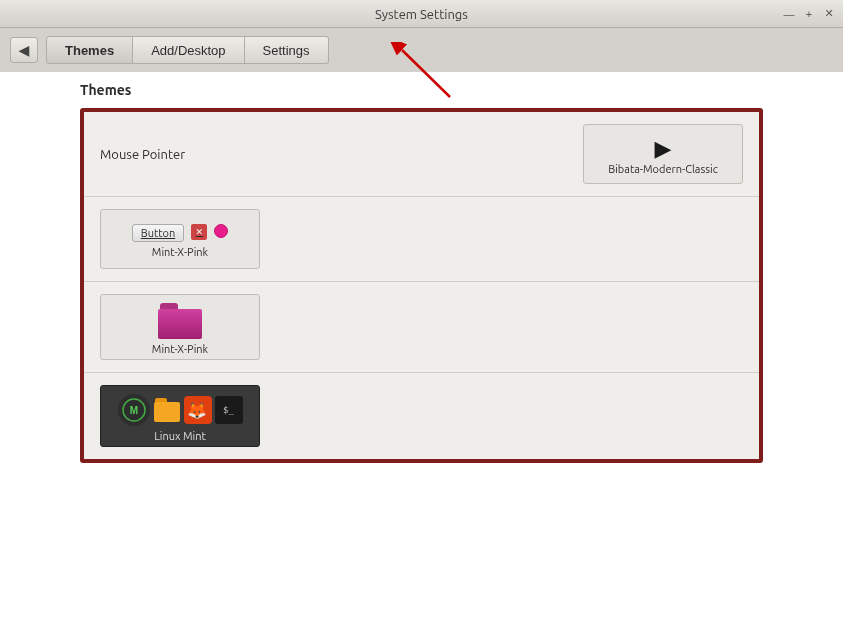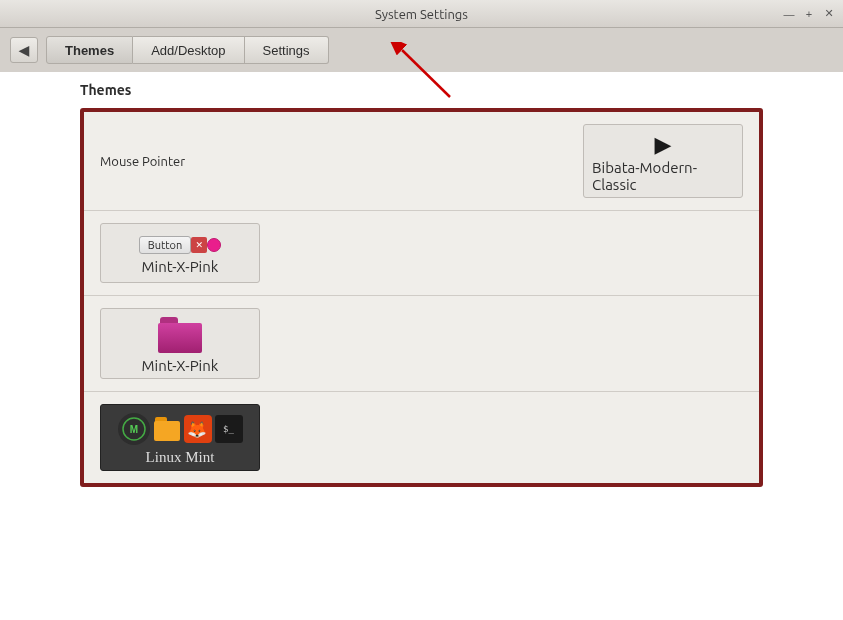--- a/index.html
+++ b/index.html
@@ -176,36 +176,37 @@
       gap: 4px;
     }
 
     .preview-content {
       display: flex;
       align-items: center;
       justify-content: center;
     }
 
     .preview-label {
-      font-size: 15px;
-      color: #2d2d2d;
-      text-align: left;
+      font-size: 11px;
+      color: #2d2d2d;
+      text-align: right;
     }
 
     .cursor-shape {
       font-size: 22px;
       line-height: 1;
       color: #1a1a1a;
     }
 
     
     .app-preview-inner {
       display: flex;
-      align-items: center;
-      gap: 0;
+      align-items: flex-start;
+      gap: 7px;
+      text-decoration: underline;
     }
 
     .mock-button {
       background: linear-gradient(to bottom, #f5f5f5, #e0e0e0);
       border: 1px solid #aaa;
       border-radius: 3px;
       padding: 2px 8px;
       font-size: 11px;
       color: #2d2d2d;
     }
@@ -377,20 +378,20 @@
               <div style="width:12px;height:6px;background:#e8940a;border-radius:2px 2px 0 0;position:absolute;top:2px;left:2px;"></div>
               <div style="width:26px;height:20px;background:#f5a623;border-radius:2px;position:absolute;bottom:2px;left:1px;"></div>
             </div>
 
             <div style="width:28px;height:28px;background:#e04010;border-radius:4px;display:flex;align-items:center;justify-content:center;font-size:16px;">
               🦊
             </div>
 
             <div style="width:28px;height:28px;background:#1a1a1a;border-radius:3px;display:flex;align-items:center;justify-content:center;color:#ccc;font-size:9px;font-family:monospace;">$_</div>
           </div>
-          <span class="preview-label" style="color:#ddd;font-family:Liberation Serif, serif;">Linux Mint</span>
+          <span class="preview-label" style="color:#ddd;">Linux Mint</span>
         </div>
       </div>
 
     </div>
   </div>
 
 </div>
 
 </body></html>

